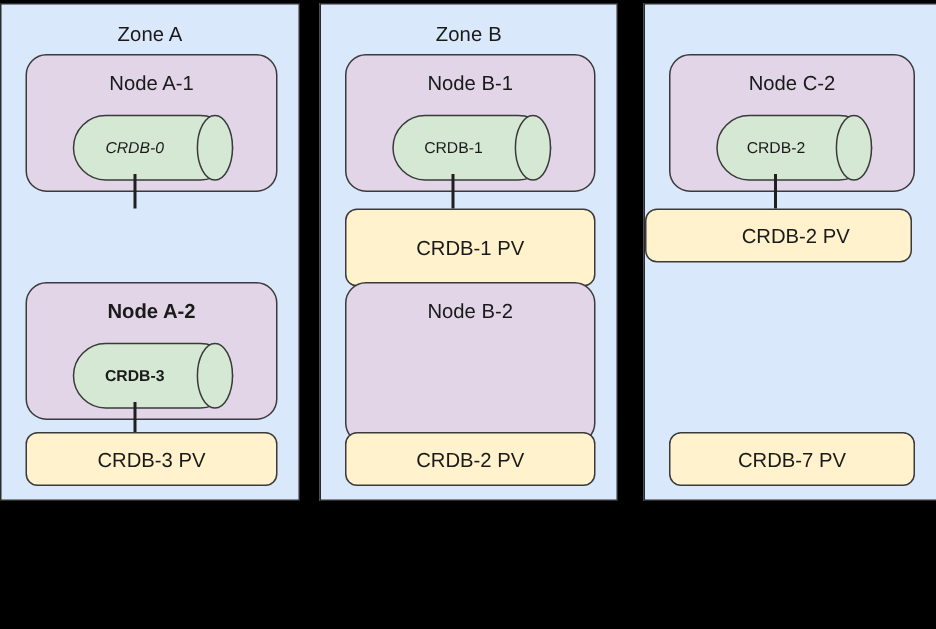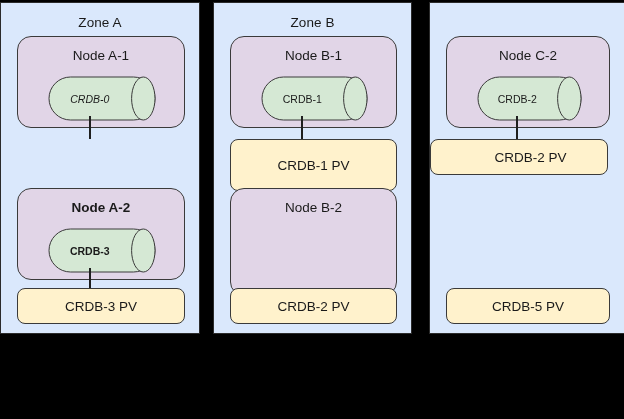--- a/index.html
+++ b/index.html
@@ -142,16 +142,16 @@
             <ellipse cx="92.3" cy="22.5" rx="11.700000000000001" ry="21.5" fill="#d5e8d4" stroke="#3a3a3a" stroke-width="1"></ellipse>
           </svg>
           <div class="cyl-label" style="left: 0px; width: 80.6px;">CRDB-2</div>
         </div>
       </div>
       <div class="connector" style="left: 86px; top: 113px; height: 23px;"></div>
       <div class="pv" style="left: 0; top: 136px; width: 178px; height: 36px; padding-left: 23px;">
         <span>CRDB-2 PV</span>
       </div>
       <div class="pv" style="left: 16px; top: 285px; width: 164px; height: 36px;">
-        <span>CRDB-5 PV</span>
+        <span>CRDB-7 PV</span>
       </div>
     </div>
   </div>
 
 </body></html>

